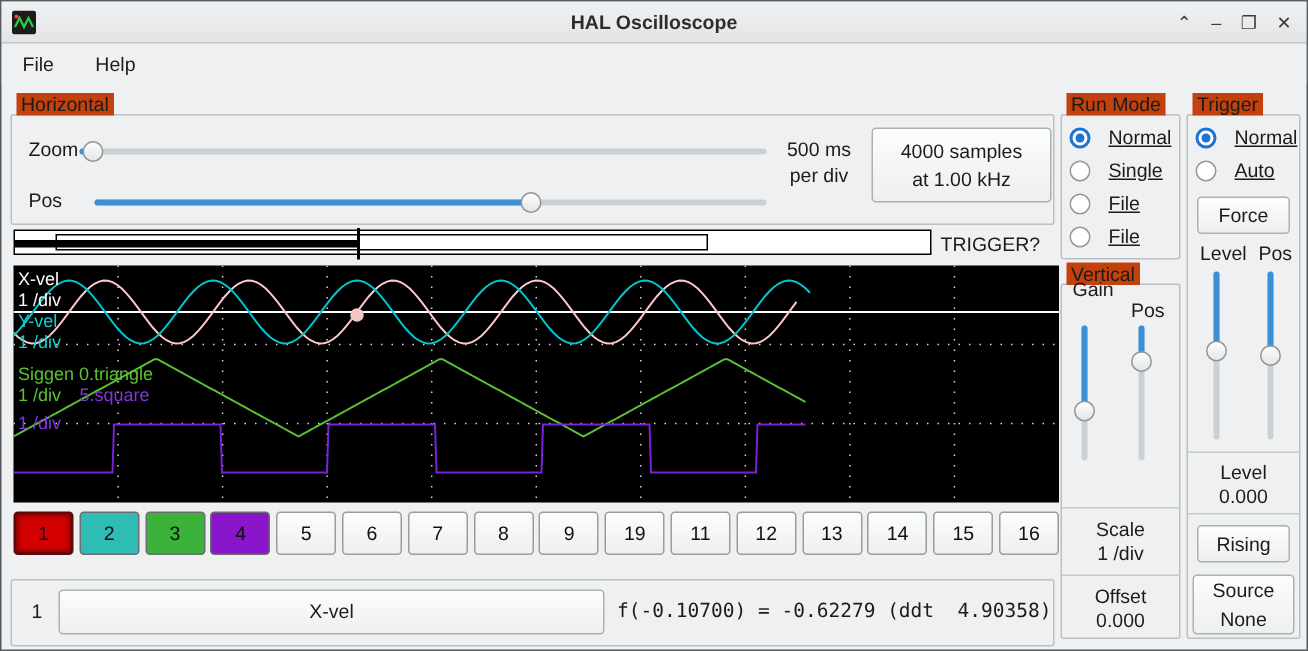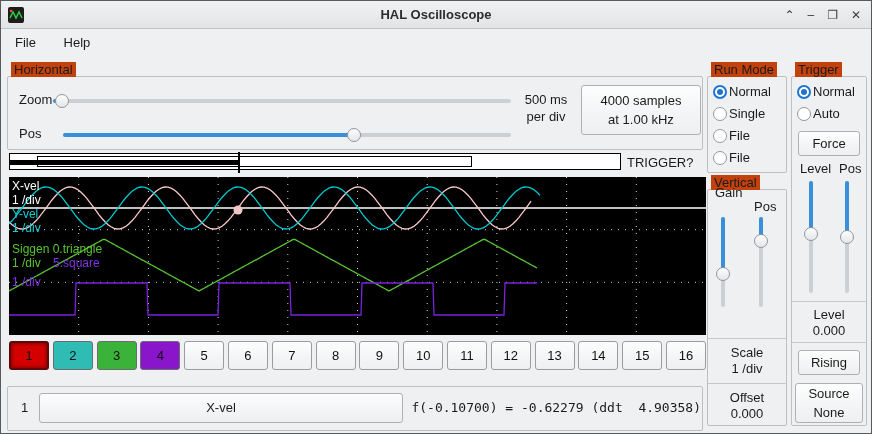--- a/index.html
+++ b/index.html
@@ -26,21 +26,21 @@
   
   .hslider{position:absolute;height:16px;}
   .hslider .track{position:absolute;left:0;right:0;top:6px;height:4px;background:#cdd0d2;border-radius:2px;}
   .hslider .fill{position:absolute;left:0;top:6px;height:4px;background:#3a8fd9;border-radius:2px;}
   .hslider .handle{position:absolute;top:1px;width:14px;height:14px;border-radius:50%;background:linear-gradient(#fdfdfd,#e4e6e7);border:1px solid #92969a;box-sizing:border-box;}
   .vslider{position:absolute;width:16px;}
   .vslider .track{position:absolute;left:6px;top:0;bottom:0;width:4px;background:#cdd0d2;border-radius:2px;}
   .vslider .fill{position:absolute;left:6px;top:0;width:4px;background:#3a8fd9;border-radius:2px;}
   .vslider .handle{position:absolute;left:1px;width:14px;height:14px;border-radius:50%;background:linear-gradient(#fdfdfd,#e4e6e7);border:1px solid #92969a;box-sizing:border-box;}
   
-  .radio-row{display:flex;align-items:center;gap:2px;margin-bottom:7px;height:15px;}
+  .radio-row{display:flex;align-items:center;gap:12px;margin-bottom:7px;height:15px;text-decoration:underline;}
   .radio{position:relative;width:14px;height:14px;border-radius:50%;background:#fff;border:1px solid #94979a;box-sizing:border-box;display:inline-block;flex:0 0 14px;}
   .radio.checked{border:2px solid #1d74d2;}
   .radio.checked::after{content:'';position:absolute;left:2px;top:2px;width:6px;height:6px;border-radius:50%;background:#1d74d2;}
   
   .timeline{position:absolute;background:#fff;border:1px solid #000;box-sizing:border-box;}
   .tl-filled{position:absolute;background:#000;}
   .tl-window{position:absolute;border:1px solid #000;box-sizing:border-box;}
   .tl-tick{position:absolute;width:2px;background:#000;}
   
   .scope{position:absolute;background:#000;}
@@ -227,21 +227,21 @@
   <div class="ch-row" id="channel-row" style="left:8px;top:340px;width:697px;height:29px;">
       <button class="ch-btn selected" style="background: rgb(212, 0, 0);">1</button>
       <button class="ch-btn" style="background: rgb(47, 188, 180); border: 1px solid rgb(106, 109, 112);">2</button>
       <button class="ch-btn" style="background: rgb(59, 179, 59); border: 1px solid rgb(106, 109, 112);">3</button>
       <button class="ch-btn" style="background: rgb(138, 22, 204); border: 1px solid rgb(106, 109, 112);">4</button>
       <button class="ch-btn">5</button>
       <button class="ch-btn">6</button>
       <button class="ch-btn">7</button>
       <button class="ch-btn">8</button>
       <button class="ch-btn">9</button>
-      <button class="ch-btn">10</button>
+      <button class="ch-btn">19</button>
       <button class="ch-btn">11</button>
       <button class="ch-btn">12</button>
       <button class="ch-btn">13</button>
       <button class="ch-btn">14</button>
       <button class="ch-btn">15</button>
       <button class="ch-btn">16</button>
     </div>
 
   <div class="gbox" style="left:6px;top:385px;width:696px;height:45px;"></div>
   <span class="lbl" style="left:20px;top:399px;">1</span>

